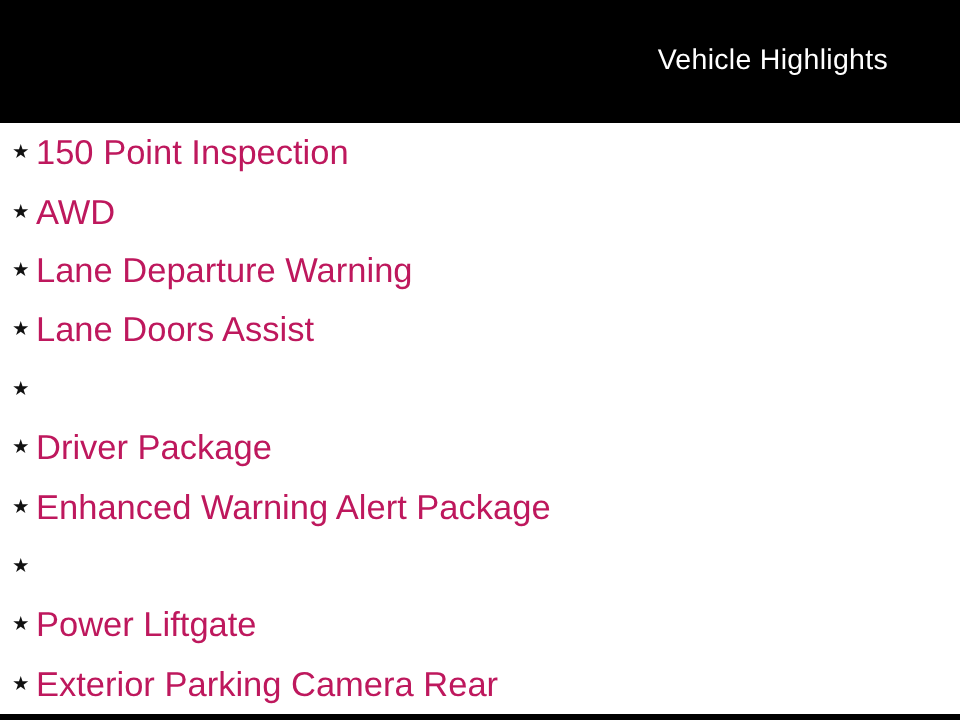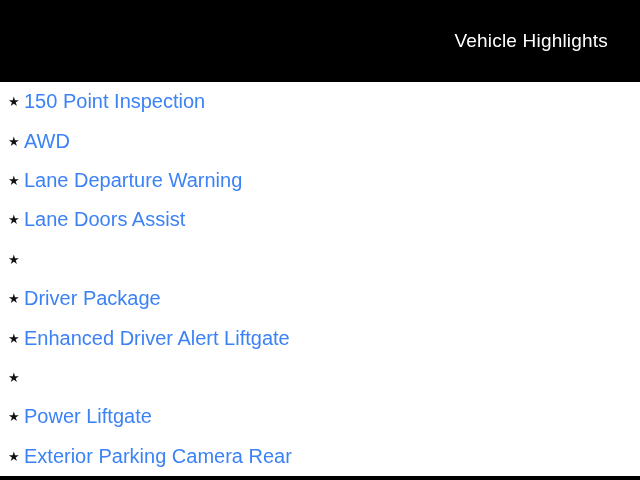--- a/index.html
+++ b/index.html
@@ -13,21 +13,21 @@
     overflow: hidden;
     box-sizing: border-box;
   }
   .topbar {
     flex: 0 0 82px;
     height: 82px;
     background: #000000;
     display: flex;
     align-items: center;
     justify-content: flex-end;
-    padding-right: 32px;
+    padding-right: 48px;
     box-sizing: border-box;
   }
   .topbar h1 {
     margin: 0;
     color: #ffffff;
     font-size: 19px;
     font-weight: 400;
     letter-spacing: 0.2px;
   }
   .list {
@@ -46,22 +46,22 @@
   .star {
     flex: 0 0 16px;
     width: 16px;
     font-family: "DejaVu Sans", sans-serif;
     font-size: 13px;
     line-height: 1;
     color: #111111;
     text-align: left;
   }
   .label {
-    font-size: 20px;
-    color: #3b82f6;
+    font-size: 23px;
+    color: #be185d;
     white-space: nowrap;
   }
   .bottombar {
     flex: 0 0 4px;
     height: 4px;
     background: #000000;
   }
 </style>
 </head>
 <body>
@@ -97,21 +97,21 @@
       <span class="star">★</span>
     </li>
 
     <li class="item">
       <span class="star">★</span>
       <span class="label">Driver Package</span>
     </li>
 
     <li class="item">
       <span class="star">★</span>
-      <span class="label">Enhanced Driver Alert Liftgate</span>
+      <span class="label">Enhanced Warning Alert Package</span>
     </li>
 
     <li class="item">
       <span class="star">★</span>
     </li>
 
     <li class="item">
       <span class="star">★</span>
       <span class="label">Power Liftgate</span>
     </li>

